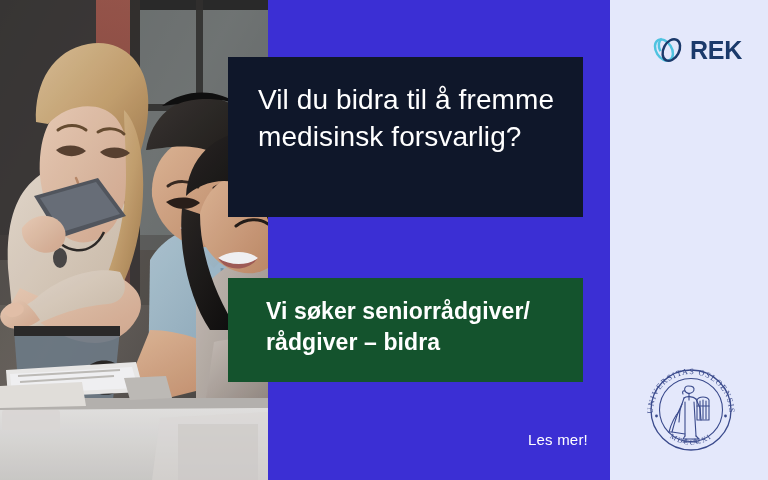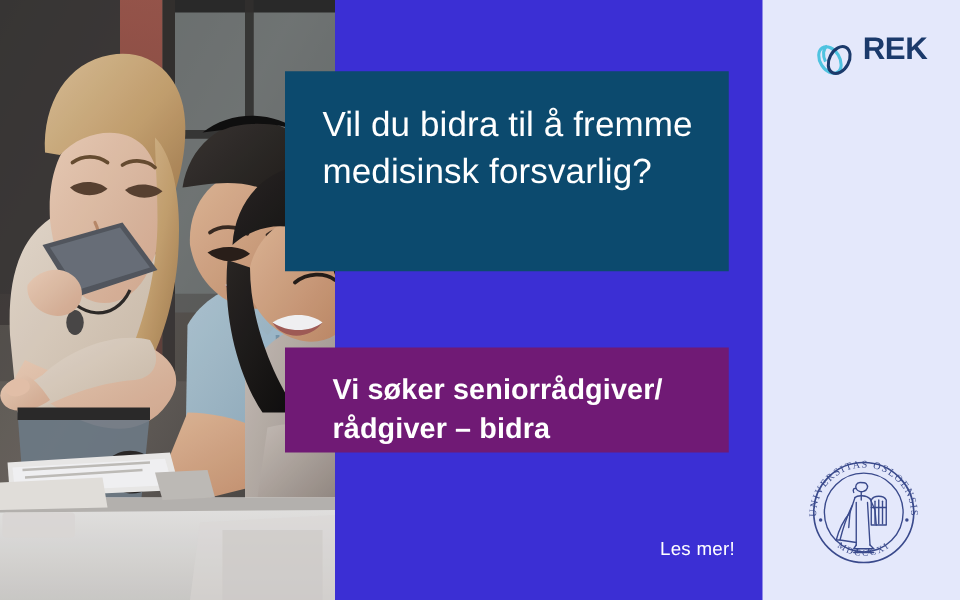--- a/index.html
+++ b/index.html
@@ -56,40 +56,40 @@
     background: #E4E8FB;
   }
 
   
   .headline-box {
     position: absolute;
     left: 228px;
     top: 57px;
     width: 355px;
     height: 160px;
-    background: #0c4a6e;
+    background: #0f172a;
     box-sizing: border-box;
     padding: 24px 28px 16px 30px;
   }
   .headline-text {
     margin: 0;
     color: #ffffff;
     font-size: 28px;
     font-weight: 400;
     line-height: 37px;
     letter-spacing: 0.1px;
   }
 
   .subhead-box {
     position: absolute;
     left: 228px;
     top: 278px;
     width: 355px;
-    height: 84px;
-    background: #701a75;
+    height: 104px;
+    background: #14532d;
     box-sizing: border-box;
     padding: 18px 22px 0 38px;
   }
   .subhead-text {
     margin: 0;
     color: #ffffff;
     font-size: 23px;
     font-weight: 700;
     line-height: 31px;
     letter-spacing: 0.1px;
@@ -109,21 +109,21 @@
   }
 
   
   .rek-logo {
     position: absolute;
     left: 650px;
     top: 27px;
     width: 92px;
     height: 46px;
     display: flex;
-    align-items: flex-start;
+    align-items: center;
     gap: 4px;
     cursor: pointer;
   }
   .rek-logo .rek-mark { width: 42px; height: 42px; display:block; }
   .rek-logo .rek-word {
     color: #1B3A6B;
     font-size: 25px;
     font-weight: 700;
     letter-spacing: -0.3px;
     line-height: 1;

